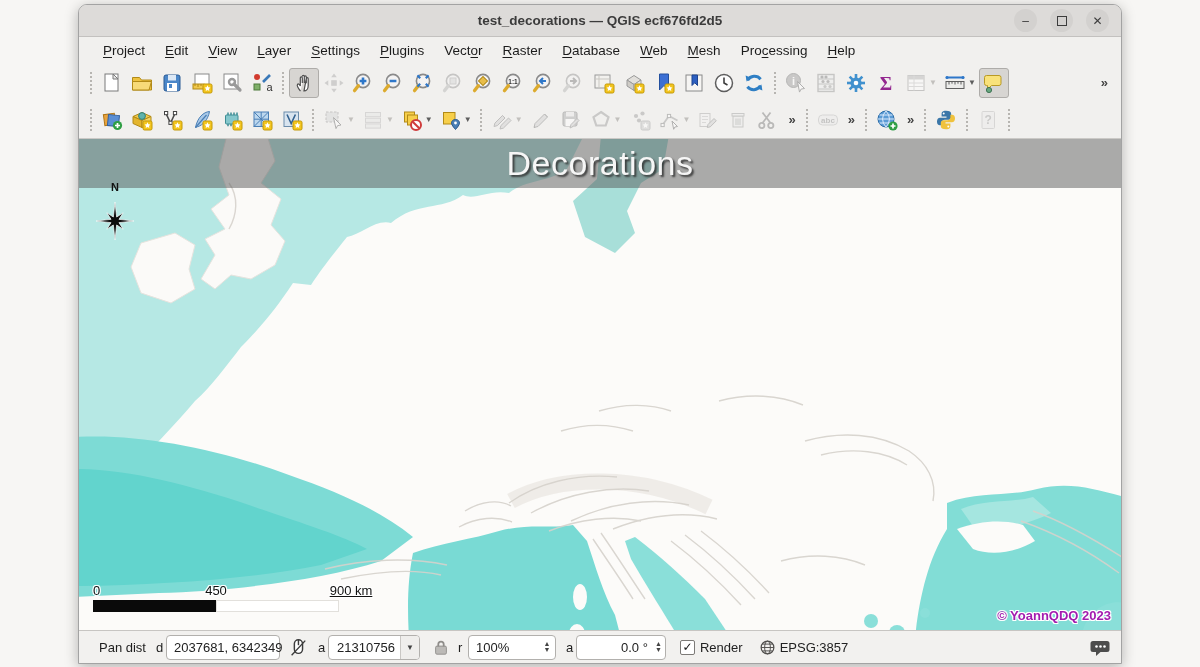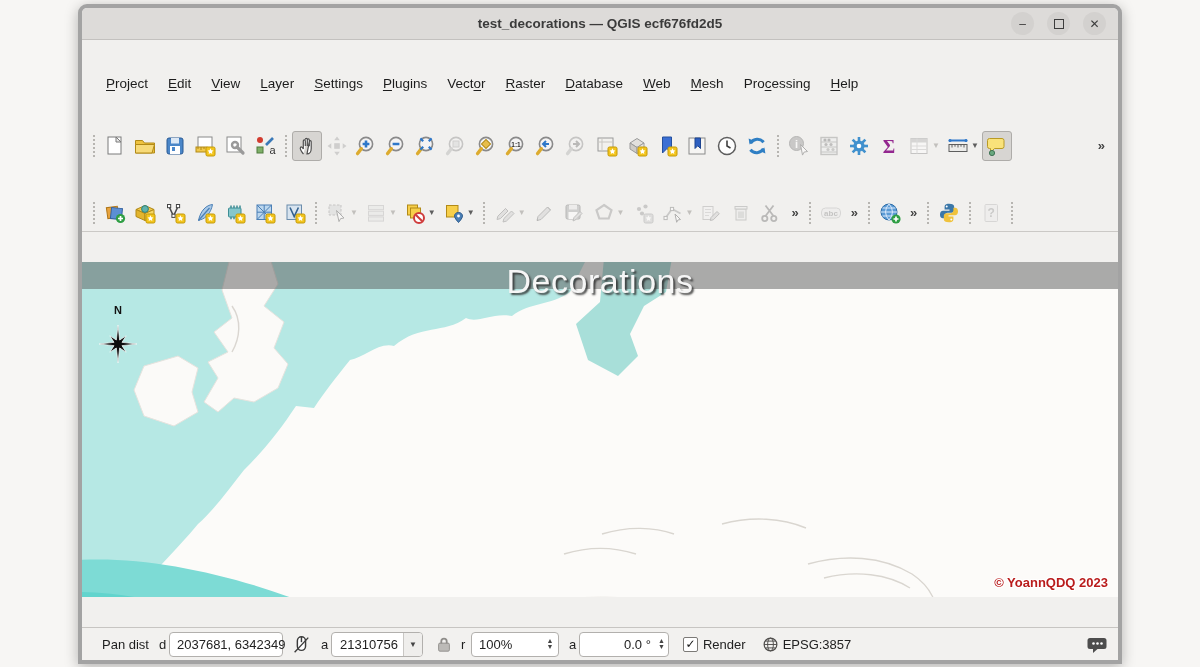--- a/index.html
+++ b/index.html
@@ -1,20 +1,20 @@
 <!DOCTYPE html>
 <html><head>
 <meta charset="utf-8">
 <style>
   * { box-sizing: border-box; margin: 0; padding: 0; }
   html,body { width:1200px; height:667px; overflow:hidden; background:#f7f6f4;
     font-family:"Liberation Sans","DejaVu Sans",sans-serif; }
   .window { position:absolute; left:78px; top:4px; width:1044px; height:660px;
-    background:#f1f0ee; border:4px solid #a3a3a3; border-radius:9px 9px 0 0;
-    box-shadow:0 3px 14px rgba(0,0,0,.28); display:flex; flex-direction:column; overflow:hidden;gap:30px; }
+    background:#f1f0ee; border:1px solid #a3a3a3; border-radius:9px 9px 0 0;
+    box-shadow:0 3px 14px rgba(0,0,0,.28); display:flex; flex-direction:column; overflow:hidden; }
   
   .titlebar { height:32px; background:#dddbd9; border-bottom:1px solid #c3c1bf;
     display:flex; align-items:center; position:relative; flex:0 0 auto; }
   .title { position:absolute; left:0; right:0; text-align:center; font-size:13.5px;
     font-weight:bold; color:#3b3b3b; }
   .winbtns { margin-left:auto; display:flex; gap:13px; padding-right:12px; z-index:2; }
   .wbtn { width:23px; height:23px; border-radius:50%; background:#d3d1cf; color:#3c3c3c;
     display:flex; align-items:center; justify-content:center; font-size:12px; cursor:default; }
   .wbtn span { line-height:1; }
   
@@ -35,38 +35,38 @@
   .dd { font-size:8px; color:#5e5e5e; line-height:1; }
   .btn.disabled .dd { color:#c2c0bd; }
   .sep { width:4px; height:24px; margin:0 4px;
     background-image:radial-gradient(circle,#b7b5b1 1px,transparent 1.3px);
     background-size:4px 4px; background-repeat:repeat-y; background-position:center top; }
   .ext { font-size:13px; font-weight:bold; color:#444; padding:0 5px; }
   .row1 .ext:last-child { margin-left:auto; margin-right:4px; }
   
   .map { position:relative; flex:1 1 auto; overflow:hidden; background:#fcfbf9; }
   .map svg.base { position:absolute; inset:0; }
-  .banner { position:absolute; left:0; top:0; right:0; height:27px;
-    background:rgba(85,85,85,.49); display:flex; align-items:flex-start; justify-content:center; }
+  .banner { position:absolute; left:0; top:0; right:0; height:49px;
+    background:rgba(85,85,85,.49); display:flex; align-items:center; justify-content:center; }
   .banner span { font-size:34px; color:#f6f6f6; letter-spacing:.5px;
     text-shadow:2px 2px 2px rgba(45,45,45,.85); }
   .north { position:absolute; left:8px; top:42px; width:60px; height:68px; }
   .north .nlabel { position:absolute; left:0; width:56px; text-align:center; top:0;
     font-size:11px; font-weight:bold; color:#111; }
   .scalebar { position:absolute; left:14px; top:444px; width:300px; }
   .sb-labels { position:relative; height:17px; font-size:13px; color:#111;
     text-shadow:-1px -1px 0 #fff,1px -1px 0 #fff,-1px 1px 0 #fff,1px 1px 0 #fff; }
   .sb-labels .l0 { position:absolute; left:0; }
   .sb-labels .l1 { position:absolute; left:123px; transform:translateX(-50%); }
   .sb-labels .l2 { position:absolute; left:258px; transform:translateX(-50%); white-space:nowrap;text-decoration:underline; }
   .sb-bar { display:flex; height:12px; width:246px; }
   .sb-bar .seg1 { width:123px; background:#0a0a0a; }
   .sb-bar .seg2 { width:123px; background:#fff; box-shadow:inset 0 0 0 1px #e2e0dc; }
   .copyright { position:absolute; right:10px; bottom:7px; font-size:13px; font-weight:bold;
-    color:#b91c1c;
+    color:#a21caf;
     text-shadow:-1px -1px 0 #fff,1px -1px 0 #fff,-1px 1px 0 #fff,1px 1px 0 #fff,0 1px 0 #fff,0 -1px 0 #fff;margin-top:40px; }
   
   .statusbar { height:33px; flex:0 0 auto; background:#f2f1ef; border-top:1px solid #c7c5c2;
     display:flex; align-items:center; padding:0 10px 0 8px; font-size:13px; color:#222; }
   .locator { width:268px; height:25px; background:#fff; border:1px solid #b2b0ad;
     border-radius:5px; display:flex; align-items:center; padding:0 7px; gap:6px; }
   .locator input { border:none; outline:none; flex:1; font-size:13.5px; color:#333;
     font-family:inherit; background:transparent; }
   .locator input::placeholder { color:#9b9996; }
   .sbx { height:25px; background:#fff; border:1px solid #b2b0ad; border-radius:4px;

